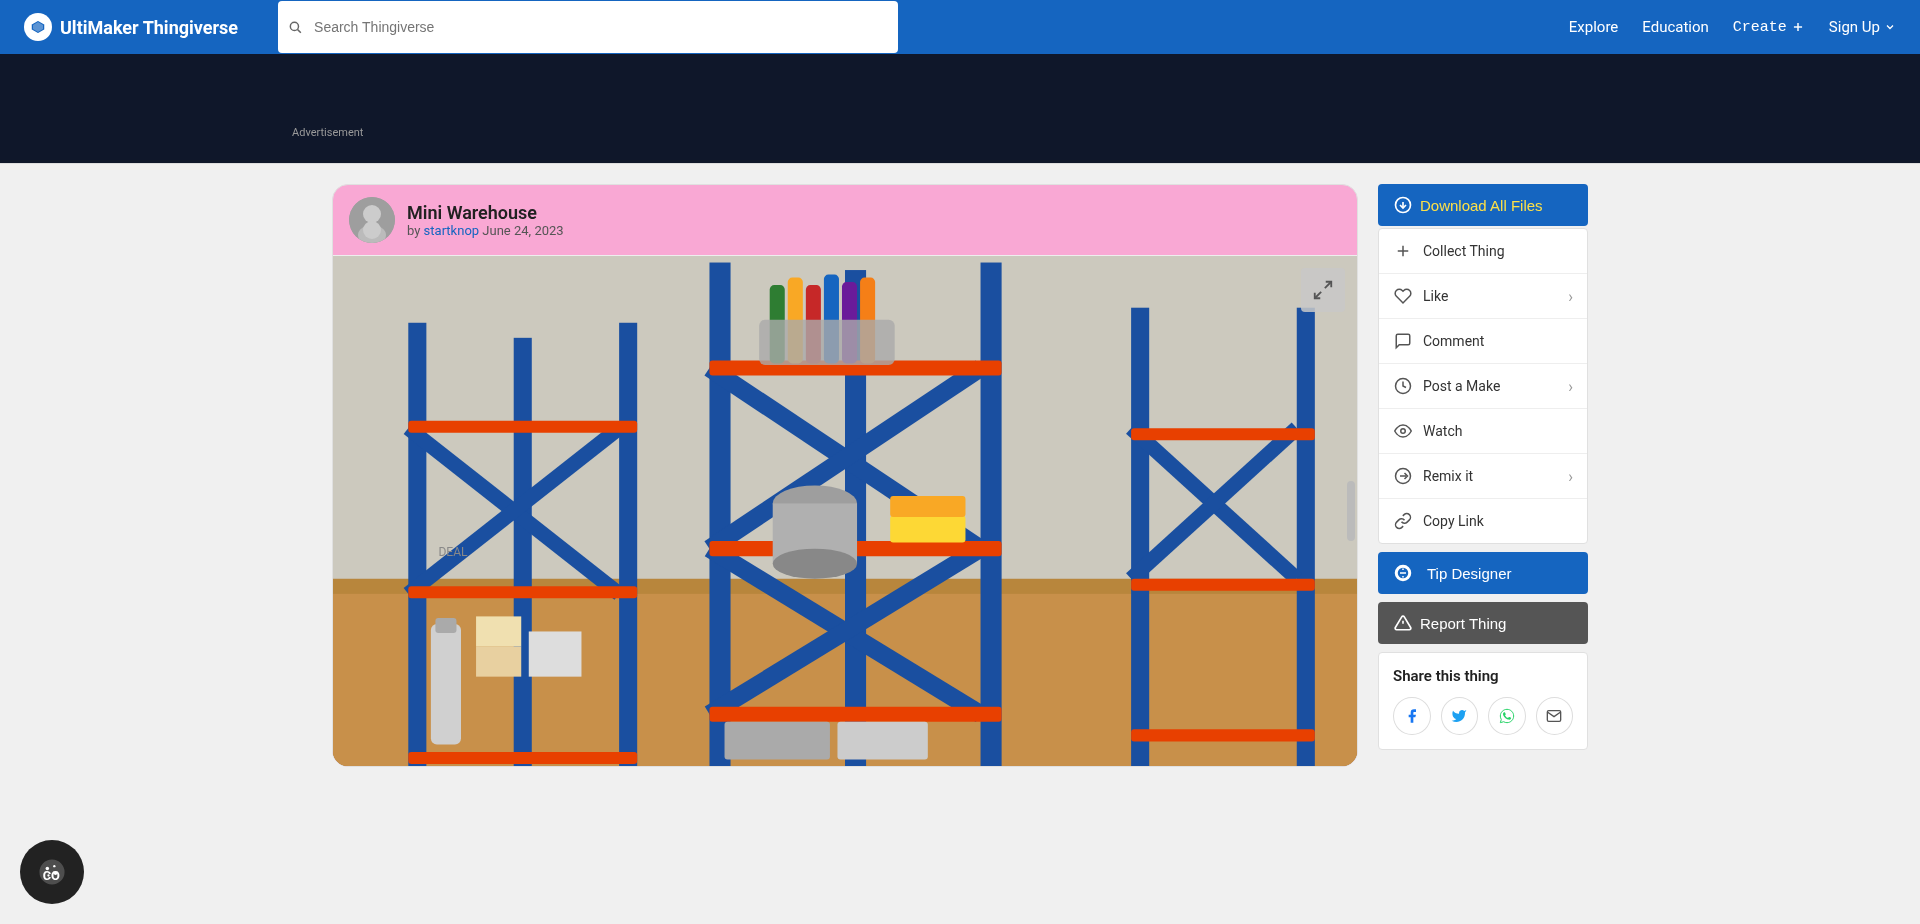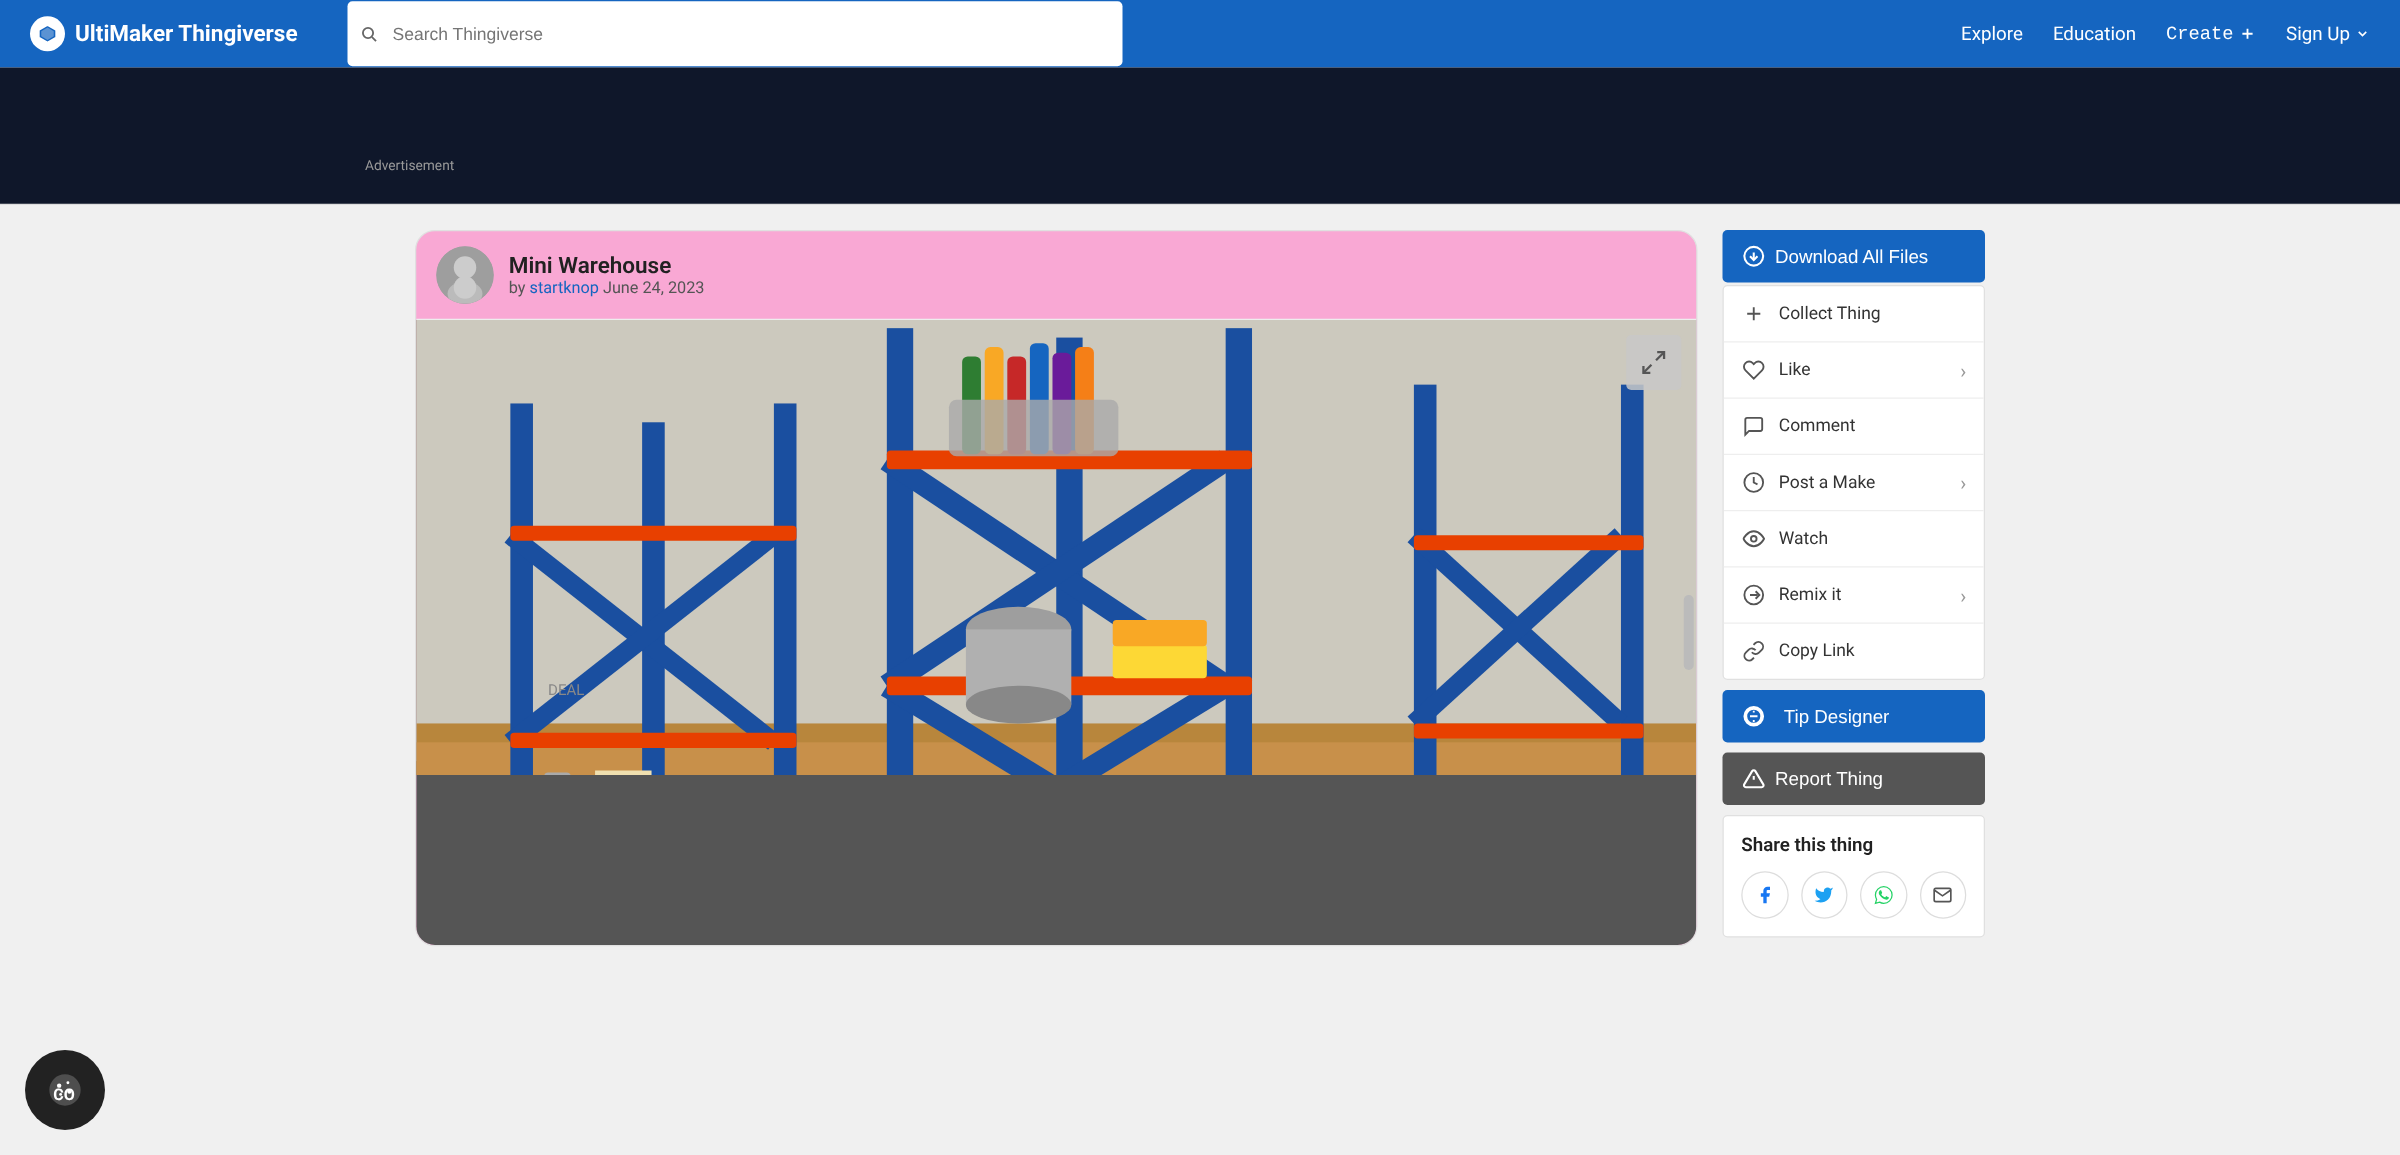--- a/index.html
+++ b/index.html
@@ -209,21 +209,21 @@
     
     .sidebar {
       width: 210px;
       flex-shrink: 0;
       display: flex;
       flex-direction: column;
       gap: 0;
     }
     .btn-primary {
       background: #1565c0;
-      color: #ffffff;
+      color: #fde047;
       border: none;
       border-radius: 4px;
       padding: 12px 16px;
       font-size: 15px;
       font-weight: 500;
       cursor: pointer;
       display: flex;
       align-items: center;
       gap: 8px;
       width: 100%;
@@ -339,21 +339,21 @@
       justify-content: center;
       cursor: pointer;
       z-index: 999;
       color: white;
       font-size: 22px;
     }
 
     
     .warehouse-svg-wrap {
       width: 100%;
-      height: 364px;
+      height: 510px;
       position: relative;
       overflow: hidden;
     }
   </style>
 </head>
 <body>
 
 <header class="header">
   <div class="header-logo">
     <div class="logo-icon">

